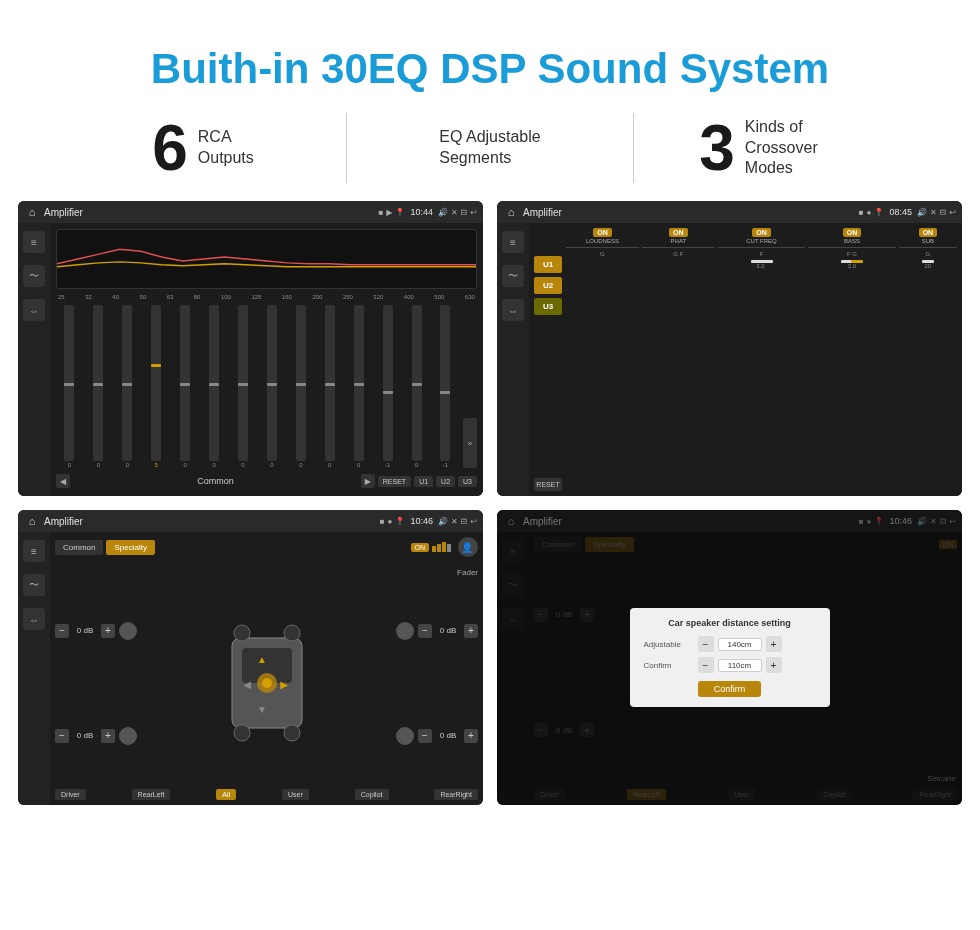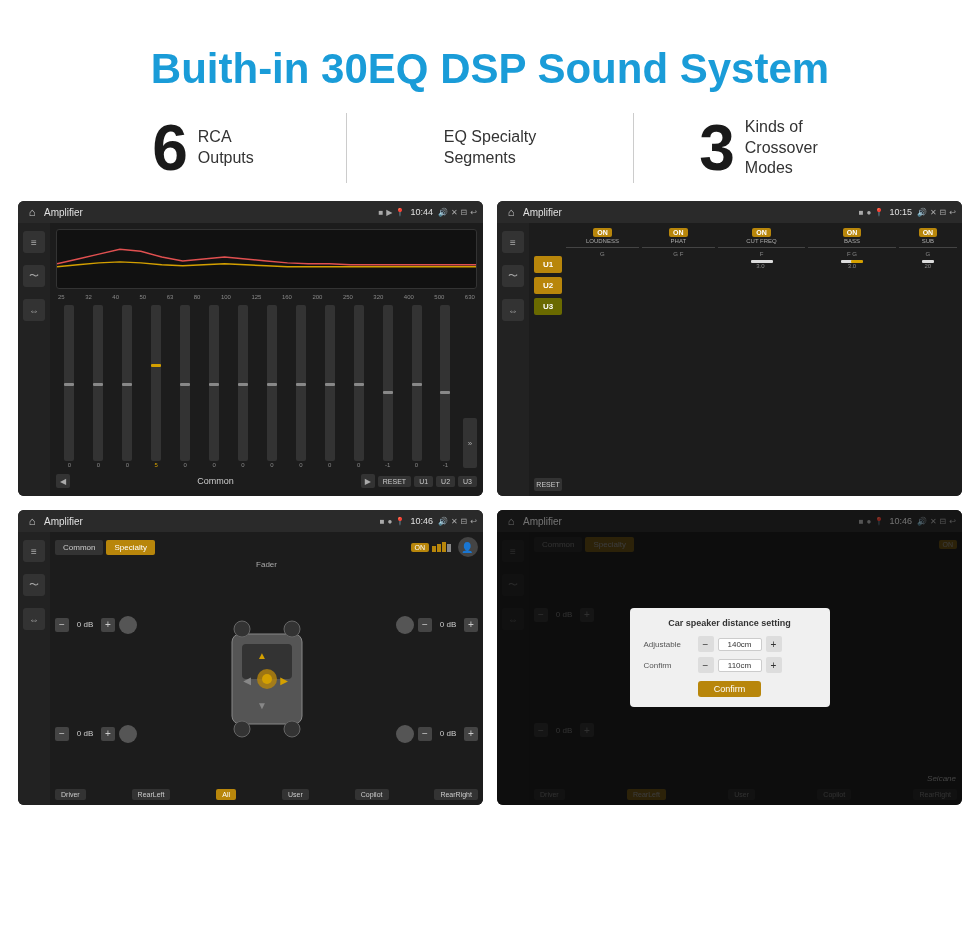--- a/index.html
+++ b/index.html
@@ -426,21 +426,21 @@
 </div>
 
 <div class="stats-row">
   <div class="stat-item">
     <span class="stat-number">6</span>
     <span class="stat-label" style="white-space:pre-line;">RCA
 Outputs</span>
   </div>
   <div class="stat-divider"></div>
   <div class="stat-item">
-    <span class="stat-label" style="white-space:pre-line;">EQ Specialty
+    <span class="stat-label" style="white-space:pre-line;">EQ Adjustable
 Segments</span>
   </div>
   <div class="stat-divider"></div>
   <div class="stat-item">
     <span class="stat-number">3</span>
     <span class="stat-label" style="white-space:pre-line;">Kinds of
 Crossover Modes</span>
   </div>
 </div>
 
@@ -596,21 +596,21 @@
   </div>
 
   <div class="screen">
     <div class="status-bar">
       <div class="status-home">⌂</div>
       <div class="status-title">Amplifier</div>
       <div class="status-icons">
         <span class="status-icon">■</span>
         <span class="status-icon">●</span>
         <span class="status-icon">📍</span>
-        <span class="status-time">10:15</span>
+        <span class="status-time">08:45</span>
         <span class="status-icon">🔊</span>
         <span class="status-icon">✕</span>
         <span class="status-icon">⊟</span>
         <span class="status-icon">↩</span>
       </div>
     </div>
     <div class="screen-content">
       <div class="left-sidebar">
         <div class="sidebar-btn">≡</div>
         <div class="sidebar-btn">〜</div>
@@ -728,21 +728,21 @@
           <div style="background:#b8860b; border-radius:2px; padding:1px 4px; font-size:7px; color:#fff;">ON</div>
           <div style="display:flex; gap:1px; height:10px; align-items:flex-end;">
             <div style="width:4px; height:6px; background:#b8860b;"></div>
             <div style="width:4px; height:8px; background:#b8860b;"></div>
             <div style="width:4px; height:10px; background:#b8860b;"></div>
             <div style="width:4px; height:8px; background:#888;"></div>
           </div>
           <div style="width:20px; height:20px; background:#444; border-radius:50%; display:flex; align-items:center; justify-content:center; color:#aaa; font-size:10px; margin-left:4px;">👤</div>
         </div>
 
-        <div style="font-size:8px; color:#aaa; text-align:center;">Fader</div>
+        <div style="font-size:8px; color:#aaa; text-align:right;margin-top:8px;">Fader</div>
 
         <div style="flex:1; display:flex; gap:4px;">
 
           <div style="display:flex; flex-direction:column; gap:4px; justify-content:space-around;">
             <div style="display:flex; align-items:center; gap:2px;">
               <div class="cs-minus-btn">−</div>
               <span class="cs-db-val">0 dB</span>
               <div class="cs-plus-btn">+</div>
               <div style="width:18px; height:18px; background:#555; border-radius:50%; margin-left:2px;"></div>
             </div>

